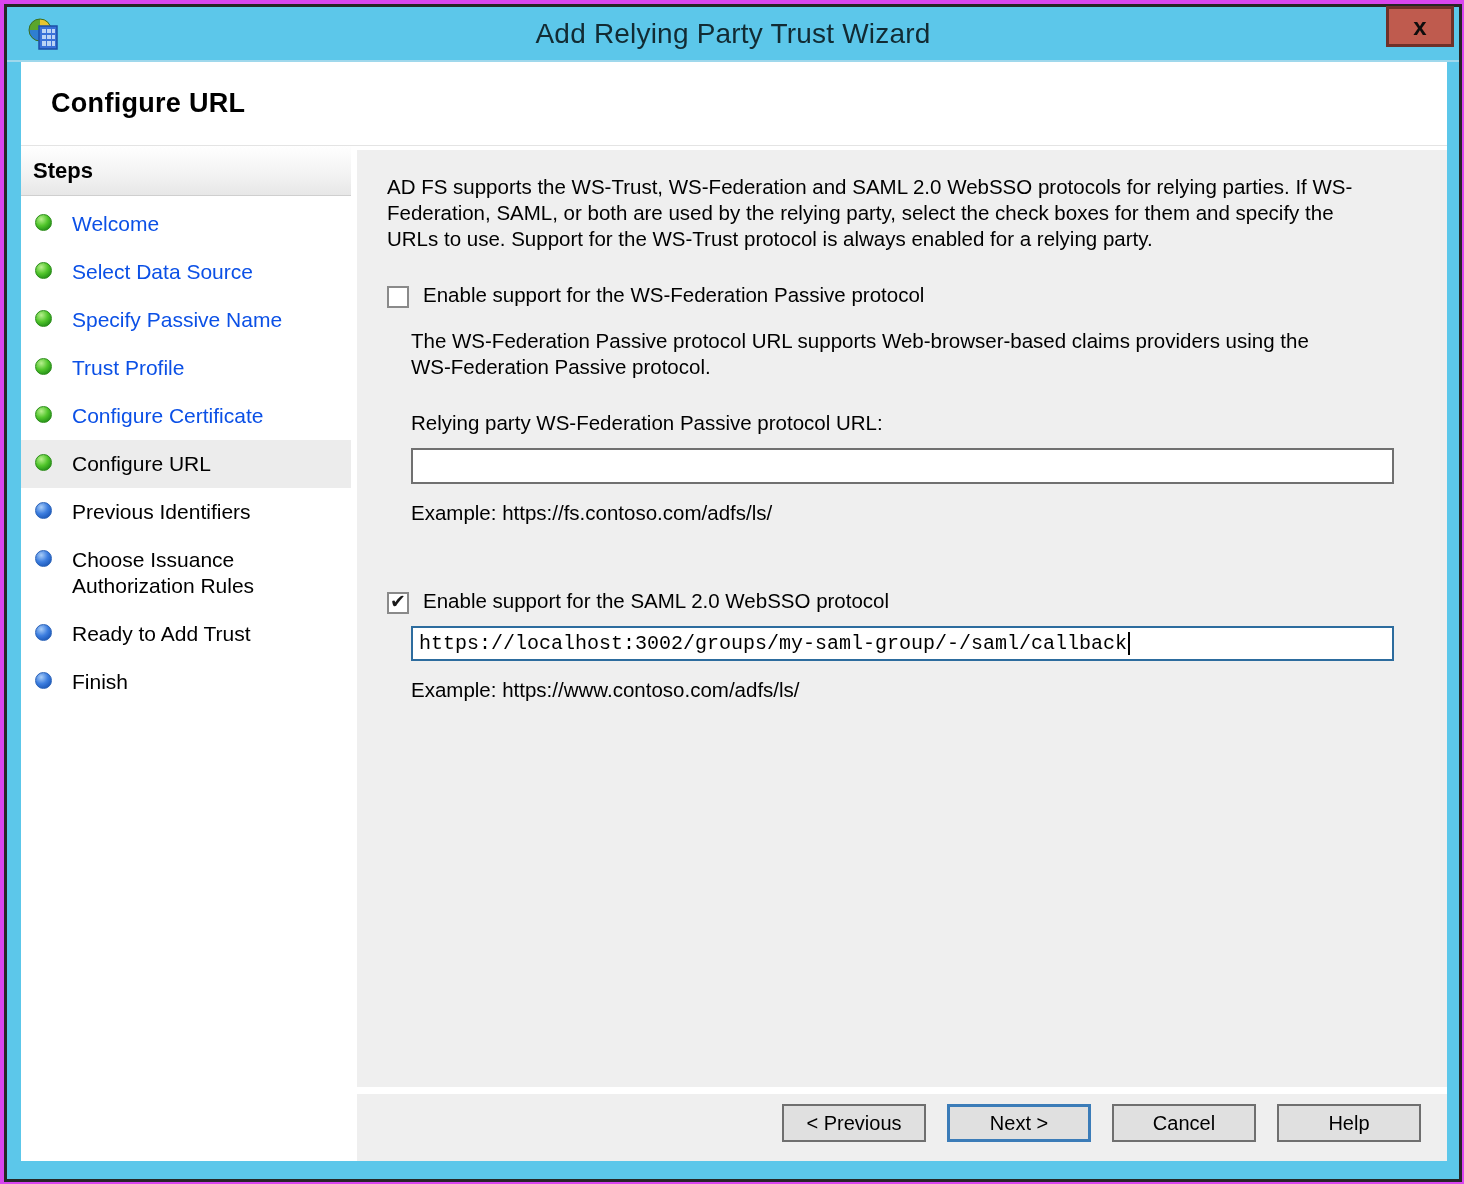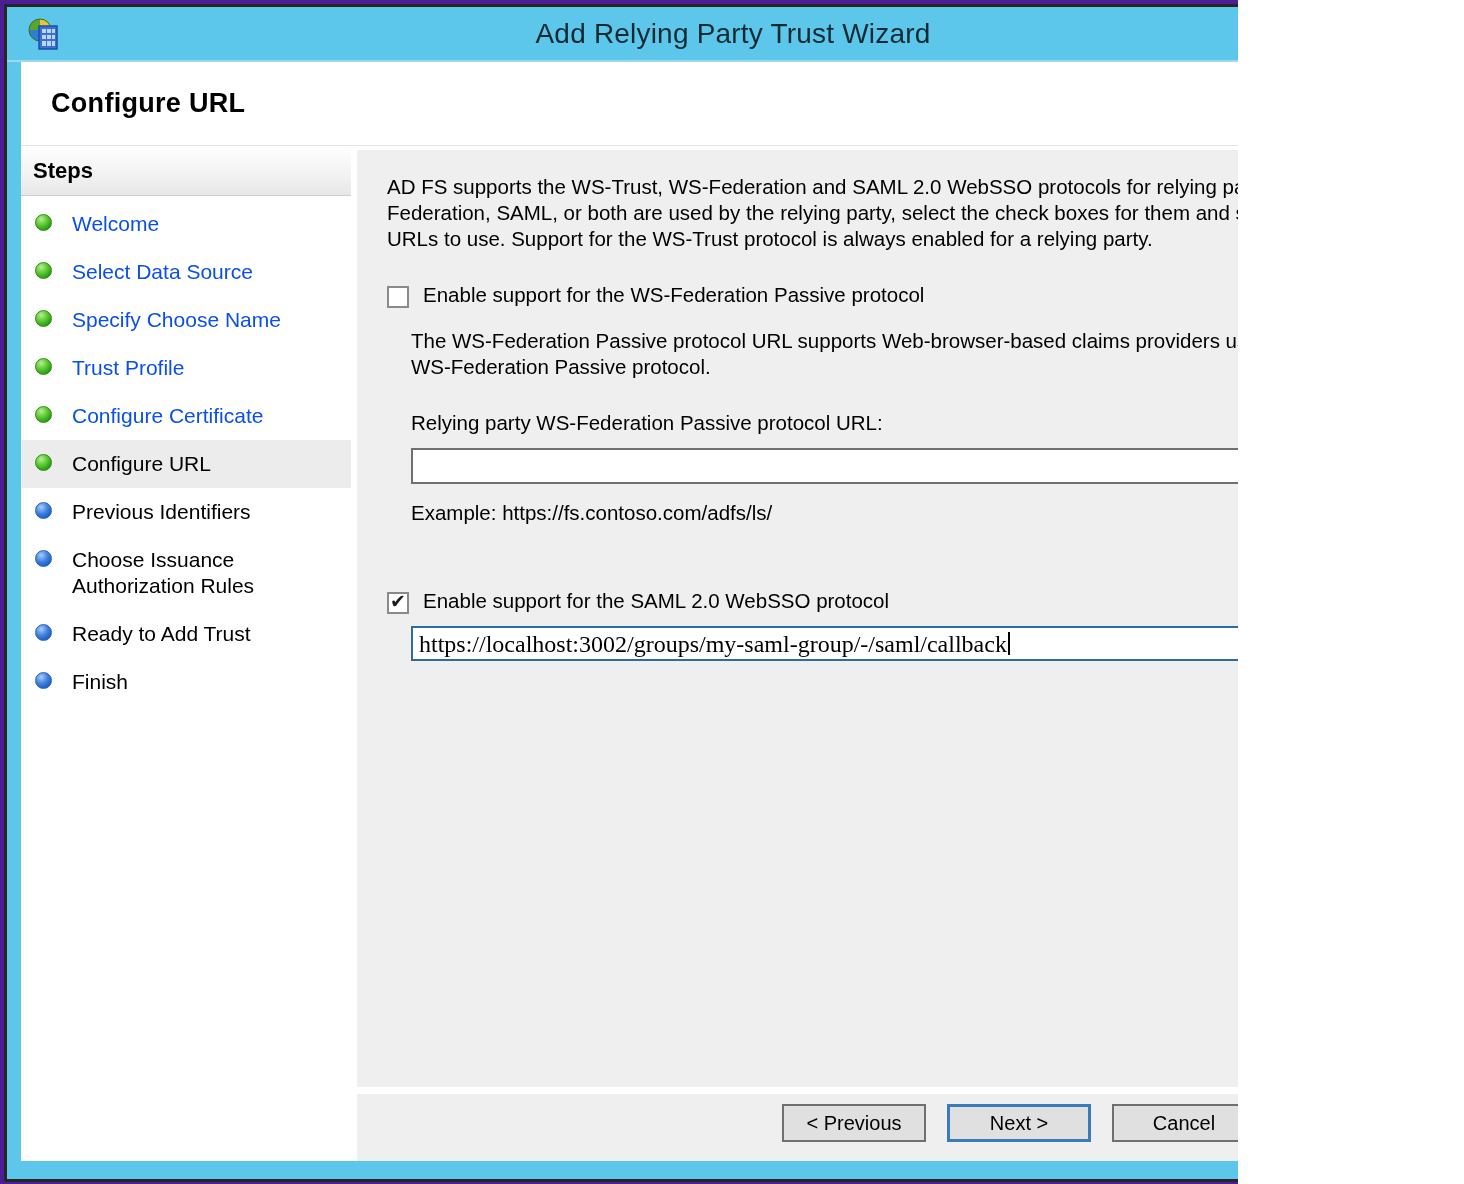--- a/index.html
+++ b/index.html
@@ -1,17 +1,17 @@
 <!DOCTYPE html>
 <html><head>
 <meta charset="utf-8">
 <style>
   * { margin:0; padding:0; box-sizing:border-box; }
   html,body { width:1464px; height:1184px; background:#ffffff; font-family:"Liberation Sans","DejaVu Sans",sans-serif; color:#000; }
-  .page { position:relative; width:1238px; height:1184px; background:#4c1d95; overflow:hidden; }
+  .page { position:relative; width:1464px; height:1184px; background:#d946ef; overflow:hidden; }
 
   .window {
     position:absolute; left:4px; top:4px; width:1458px; height:1178px;
     border:3px solid #262626; background:#5cc7ea;
     display:flex; flex-direction:column;
   }
 
   
   .titlebar {
     position:relative; height:55px; background:#5cc7ea; flex:0 0 55px;
@@ -80,21 +80,21 @@
     flex:0 0 22px; display:flex; align-items:center; justify-content:center; cursor:pointer;
   }
   .checkbox.checked::after { content:"\2714"; font-size:19px; color:#1a1a1a; font-weight:bold; margin-top:-3px; }
   .checkbox-row .cb-label { margin-left:14px; }
 
   .sub { margin-left:24px; }
   .desc { margin-top:20px; max-width:900px; }
   .field-label { margin-top:30px; }
   .field {
     margin-top:12px; width:100%; height:36px; background:#fff;
-    border:2px solid #707070; font-size:24px; font-family:Liberation Serif, serif;
+    border:2px solid #707070; font-size:20px; font-family:Liberation Mono, monospace;
     padding:0 6px; display:flex; align-items:center; color:#000;
   }
   input.field { display:block; }
   .field.focused { border-color:#2d6c9e; height:35px; }
   .caret { display:inline-block; width:2px; height:23px; background:#000; margin-left:1px; }
   .example { margin-top:16px; }
   .saml-section { margin-top:62px; }
 
   
   .h-sep { height:7px; background:#fff; flex:0 0 7px; }
@@ -151,21 +151,21 @@
             <div class="step completed">
               <span class="bullet green"></span>
               <span class="step-label">Welcome</span>
             </div>
             <div class="step completed">
               <span class="bullet green"></span>
               <span class="step-label">Select Data Source</span>
             </div>
             <div class="step completed">
               <span class="bullet green"></span>
-              <span class="step-label">Specify Choose Name</span>
+              <span class="step-label">Specify Passive Name</span>
             </div>
             <div class="step completed">
               <span class="bullet green"></span>
               <span class="step-label">Trust Profile</span>
             </div>
             <div class="step completed">
               <span class="bullet green"></span>
               <span class="step-label">Configure Certificate</span>
             </div>
             <div class="step current">
@@ -211,20 +211,21 @@
             <div class="saml-section">
               <div class="checkbox-row" style="margin-top:0;">
                 <span class="checkbox checked"></span>
                 <span class="cb-label">Enable support for the SAML 2.0 WebSSO protocol</span>
               </div>
               <div class="sub">
                 <div class="field focused">
                   <span>https://localhost:3002/groups/my-saml-group/-/saml/callback</span>
                   <span class="caret"></span>
                 </div>
+                <p class="example">Example: https://www.contoso.com/adfs/ls/</p>
               </div>
             </div>
           </section>
 
           <div class="h-sep"></div>
           <div class="btnrow">
             <div class="btn">&lt; Previous</div>
             <div class="btn default">Next &gt;</div>
             <div class="btn">Cancel</div>
             <div class="btn">Help</div>

